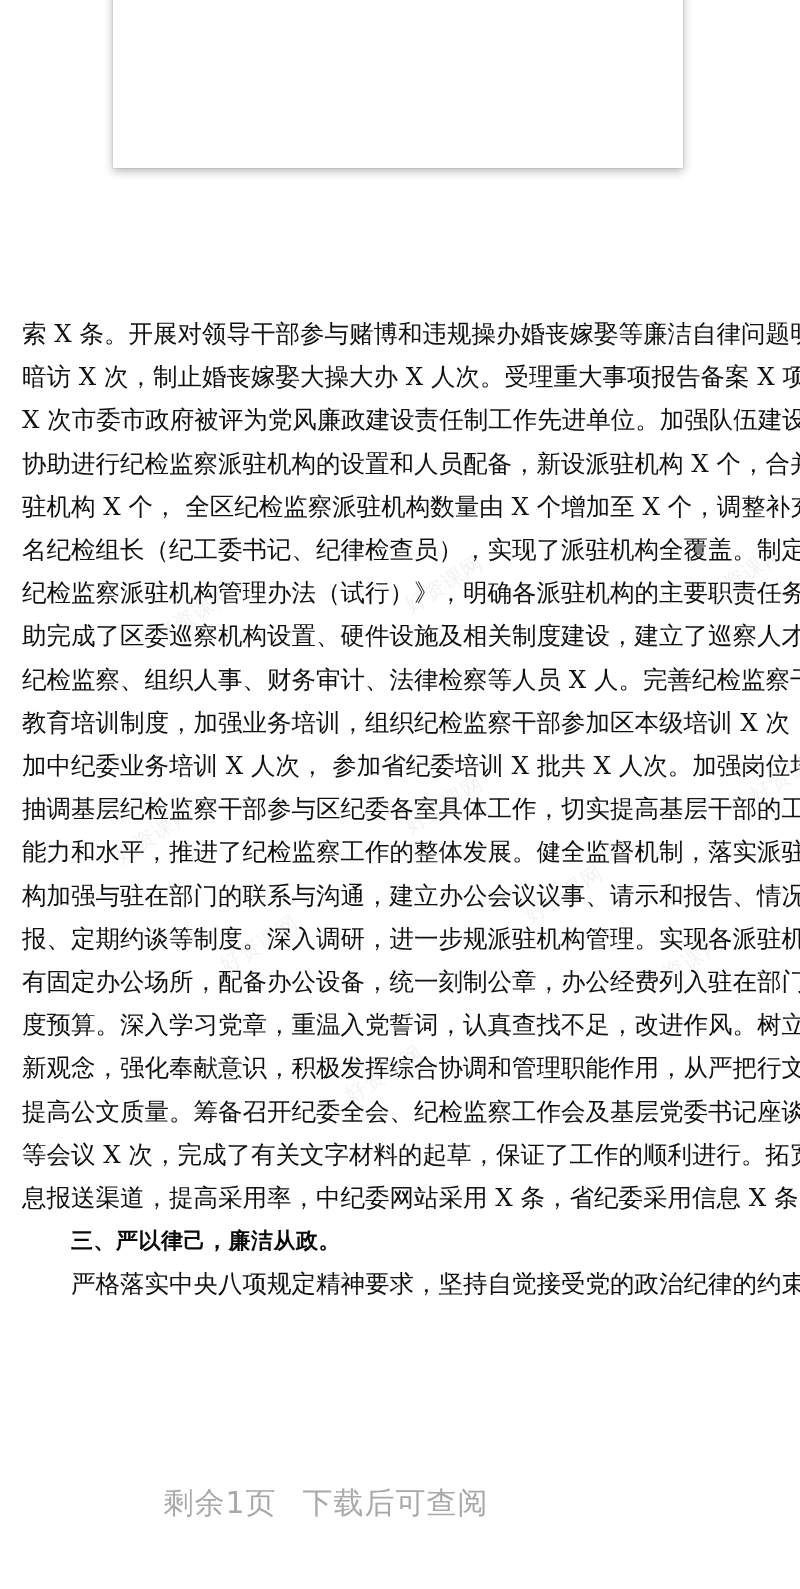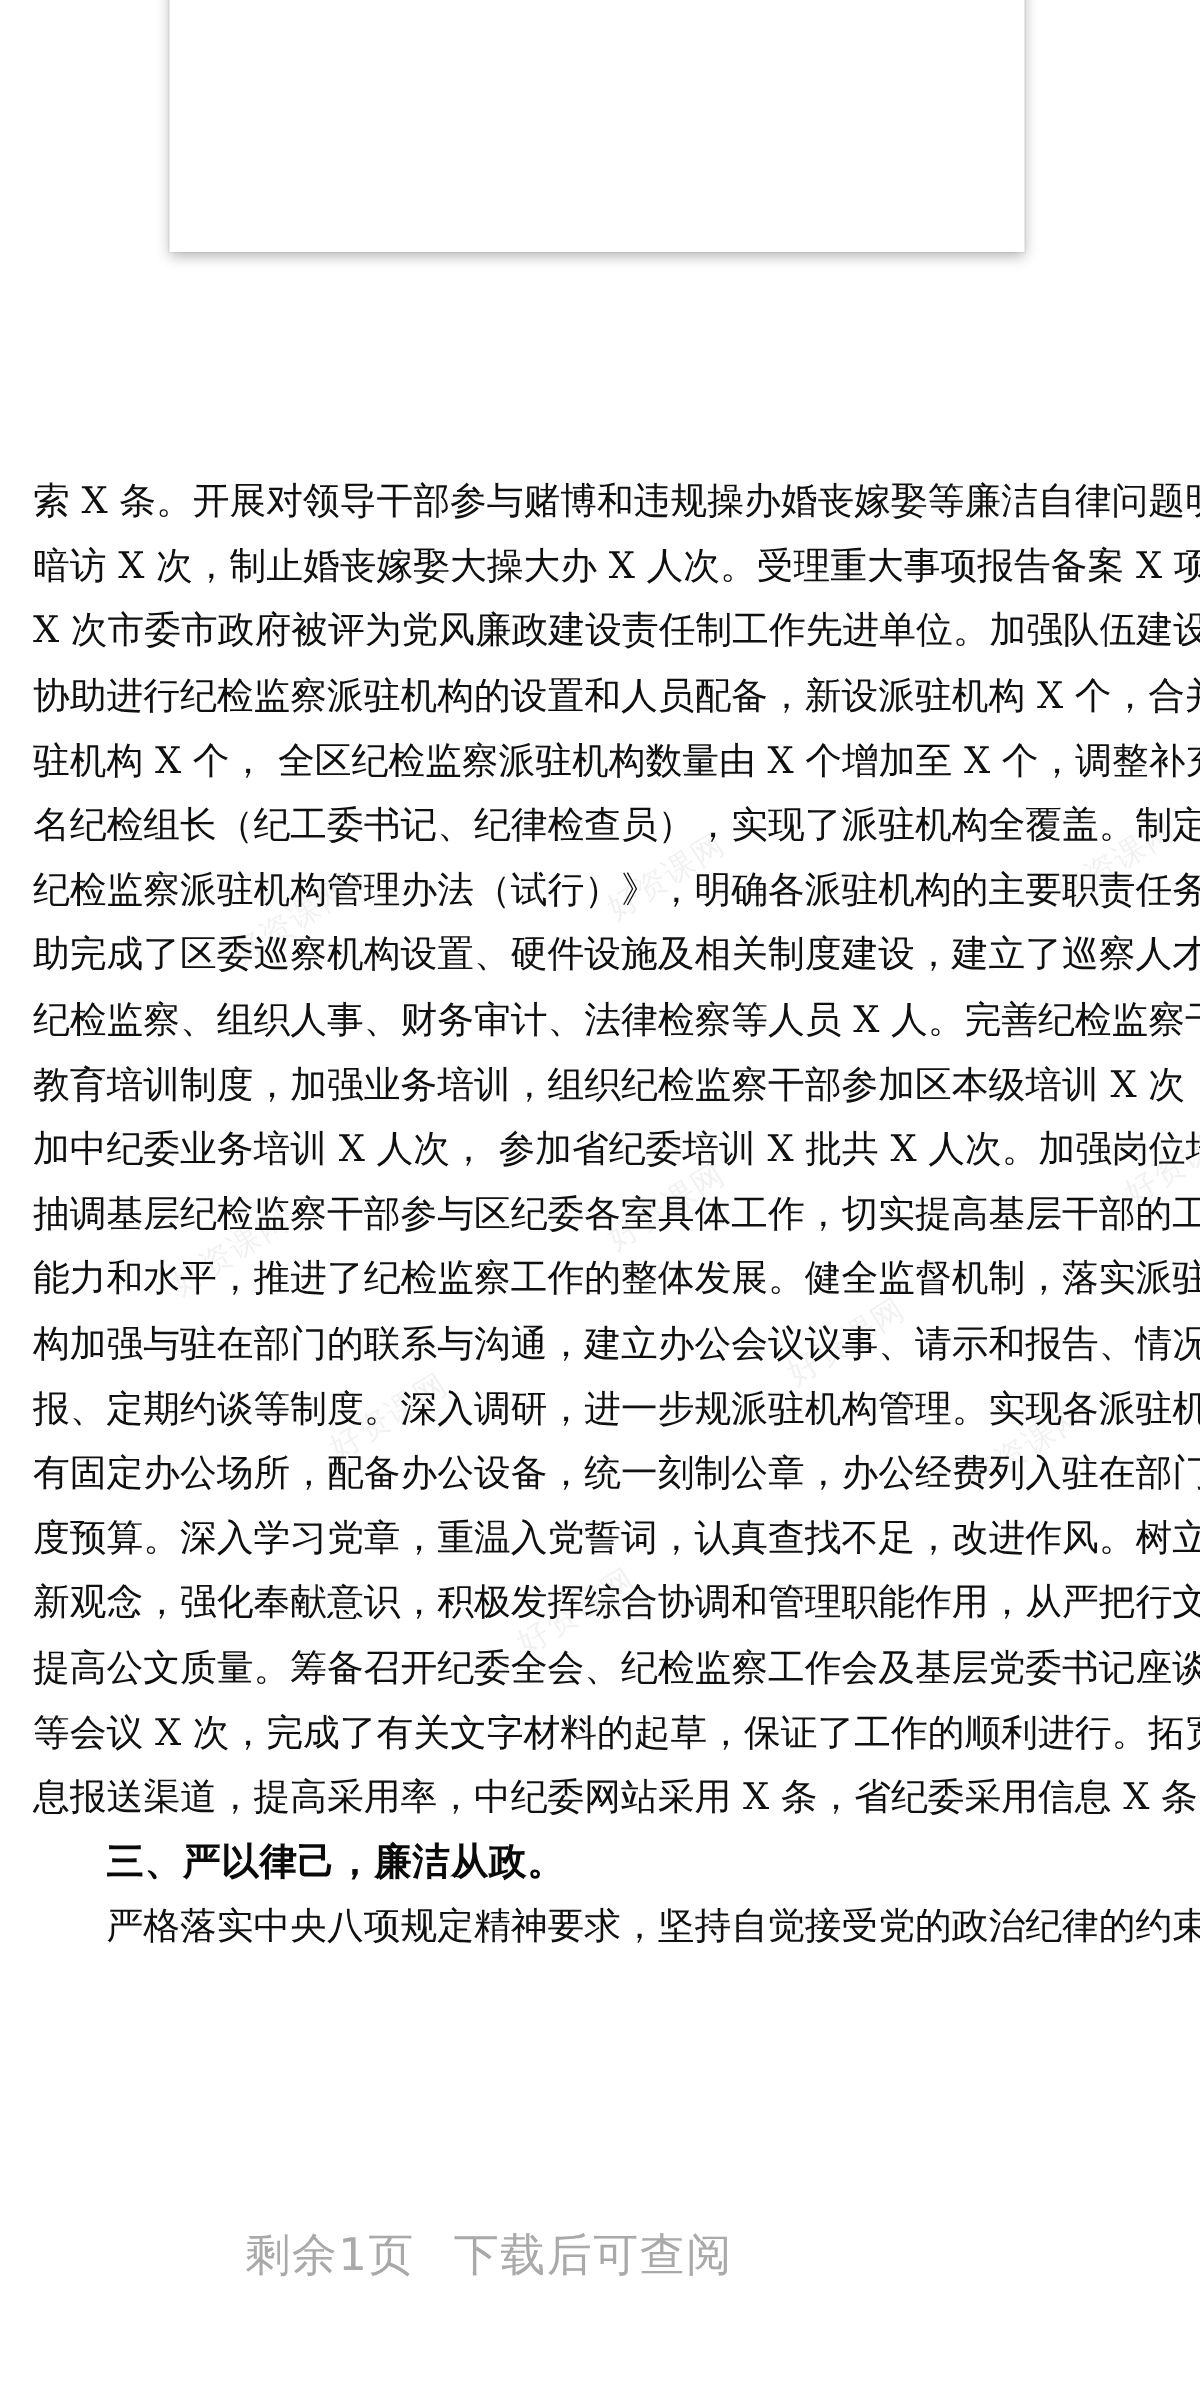--- a/index.html
+++ b/index.html
@@ -45,21 +45,21 @@
     white-space: nowrap;
     letter-spacing: 0;
   }
   .body-line.flow-end {
     text-align-last: left;
   }
   .body-line.indent {
     text-indent: 49px;
   }
   .section-heading {
-    font-size: 25px;
+    font-size: 22px;
     line-height: 43.2px;
     color: #0a0a0a;
     font-weight: bold;
     text-indent: 49px;
     white-space: nowrap;
     letter-spacing: 0.5px;
   }
 
   
   .watermark {

